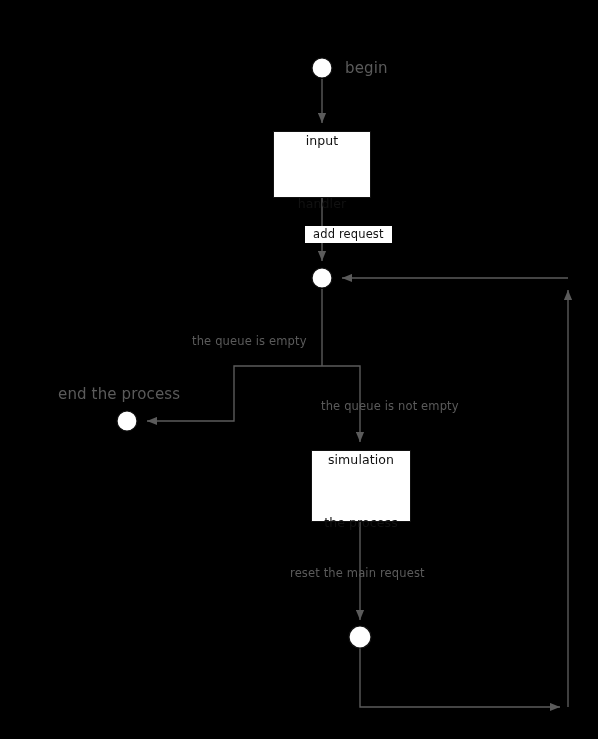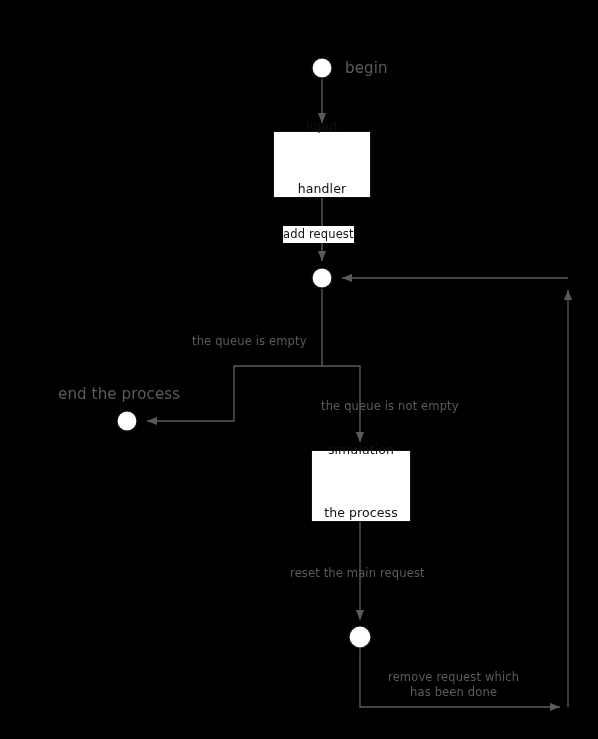--- a/index.html
+++ b/index.html
@@ -28,40 +28,41 @@
     display: block;
   }
   .node-box {
     position: absolute;
     background: #ffffff;
     border: 1px solid #111111;
     box-sizing: border-box;
     display: flex;
     flex-direction: column;
     align-items: center;
-    justify-content: flex-end;
+    justify-content: space-between;
     color: #111111;
     font-size: 12.5px;
     line-height: 17px;
     letter-spacing: 0.1px;
     text-align: center;
   }
   .node-box .line2 { display: block; margin-top: 46px; }
   .edge-label {
     position: absolute;
     color: #5b5b5b;
     font-size: 11.5px;
     line-height: 15px;
     white-space: nowrap;
     letter-spacing: 0.15px;
   }
   .edge-label.boxed {
     background: #ffffff;
     color: #111111;
-    padding: 1px 0;
+    padding: 1px 8px;
+    margin-left: 22px;
   }
   .edge-label.centered { text-align: center; }
   .terminal-label {
     position: absolute;
     color: #5b5b5b;
     font-size: 15px;
     line-height: 15px;
     white-space: nowrap;
     letter-spacing: 0.15px;
   }
@@ -132,18 +133,14 @@
   <div class="terminal-label" style="left:58px; top:387px;">end the process</div>
 
   <div class="edge-label boxed" style="left:283px; top:226px;">add request</div>
 
   <div class="edge-label" style="left:176px; top:334px;margin-left:16px;">the queue is empty</div>
 
   <div class="edge-label" style="left:293px; top:399px;margin-left:28px;">the queue is not empty</div>
 
   <div class="edge-label" style="left:290px; top:566px;">reset the main request</div>
 
-  <div class="edge-label centered" style="left:388px; top:670px;">
-    <span>remove  request which</span><br>
-    <span>has been done</span>
-  </div>
 
 </div>
 
 </body></html>

